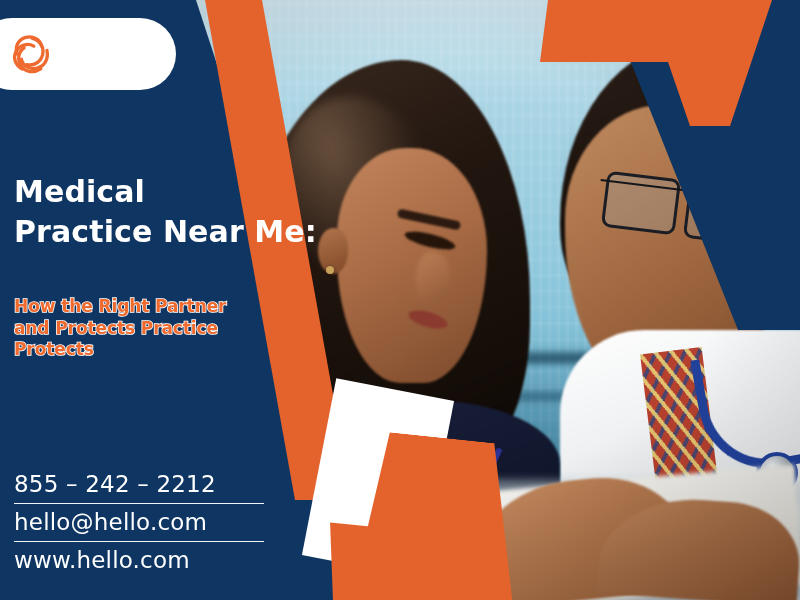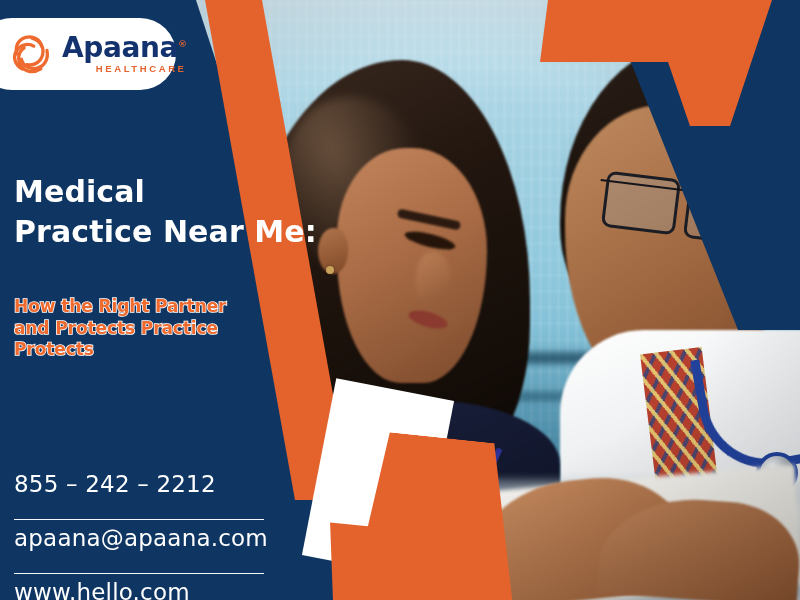--- a/index.html
+++ b/index.html
@@ -283,21 +283,21 @@
     color:#ef6a2e;font-size:17px;font-weight:700;line-height:1.27;
     letter-spacing:-.1px;font-family:"DejaVu Sans",sans-serif;
     -webkit-text-stroke:1.6px #ffffff;
     paint-order:stroke fill;
   }
   .subhead span{display:block;}
 
   .contact{position:absolute;left:14px;top:472px;width:250px;}
   .contact-row{
     color:#ffffff;font-size:23px;font-weight:400;line-height:1.12;
-    padding-bottom:21px;font-family:"DejaVu Sans",sans-serif;
+    padding-bottom:5px;font-family:"DejaVu Sans",sans-serif;
     letter-spacing:.2px;
   }
   .contact-row.ruled{border-bottom:1.5px solid rgba(255,255,255,.95);margin-bottom:6px;}
 </style>
 </head>
 <body>
 
 <div class="banner">
 
   <div class="photo">
@@ -356,41 +356,35 @@
       <svg viewBox="0 0 100 100" width="44" height="44" aria-hidden="true">
         <g fill="none" stroke="#ef6a2e" stroke-width="7.5" stroke-linecap="round" stroke-linejoin="round">
           <path d="M50 14 C70 20 78 36 74 52 C70 68 54 78 38 74"></path>
           <path d="M84 42 C88 62 78 78 62 82 C46 86 30 78 26 62"></path>
           <path d="M70 84 C54 94 36 92 26 78 C16 64 18 46 32 36"></path>
           <path d="M28 84 C12 76 6 58 14 44 C22 30 40 24 54 32"></path>
           <path d="M16 50 C10 32 20 16 36 12 C52 8 68 16 72 32"></path>
         </g>
       </svg>
     </span>
-    <span class="logo-wordmark">
-      <span class="logo-name">
-        <span>Apaana</span><span class="logo-reg">®</span>
-      </span>
-      <span class="logo-sub">HEALTHCARE</span>
-    </span>
   </div>
 
   <div class="content">
 
     <div class="headline">
       <span>Medical</span>
       <span>Practice Near Me:</span>
     </div>
 
     <div class="subhead">
       <span>How the Right Partner</span>
       <span>and Protects Practice</span>
       <span>Protects</span>
     </div>
 
     <div class="contact">
       <div class="contact-row ruled">855 – 242 – 2212</div>
-      <div class="contact-row ruled">apaana@apaana.com</div>
+      <div class="contact-row ruled">hello@hello.com</div>
       <div class="contact-row">www.hello.com</div>
     </div>
 
   </div>
 </div>
 
 </body></html>

